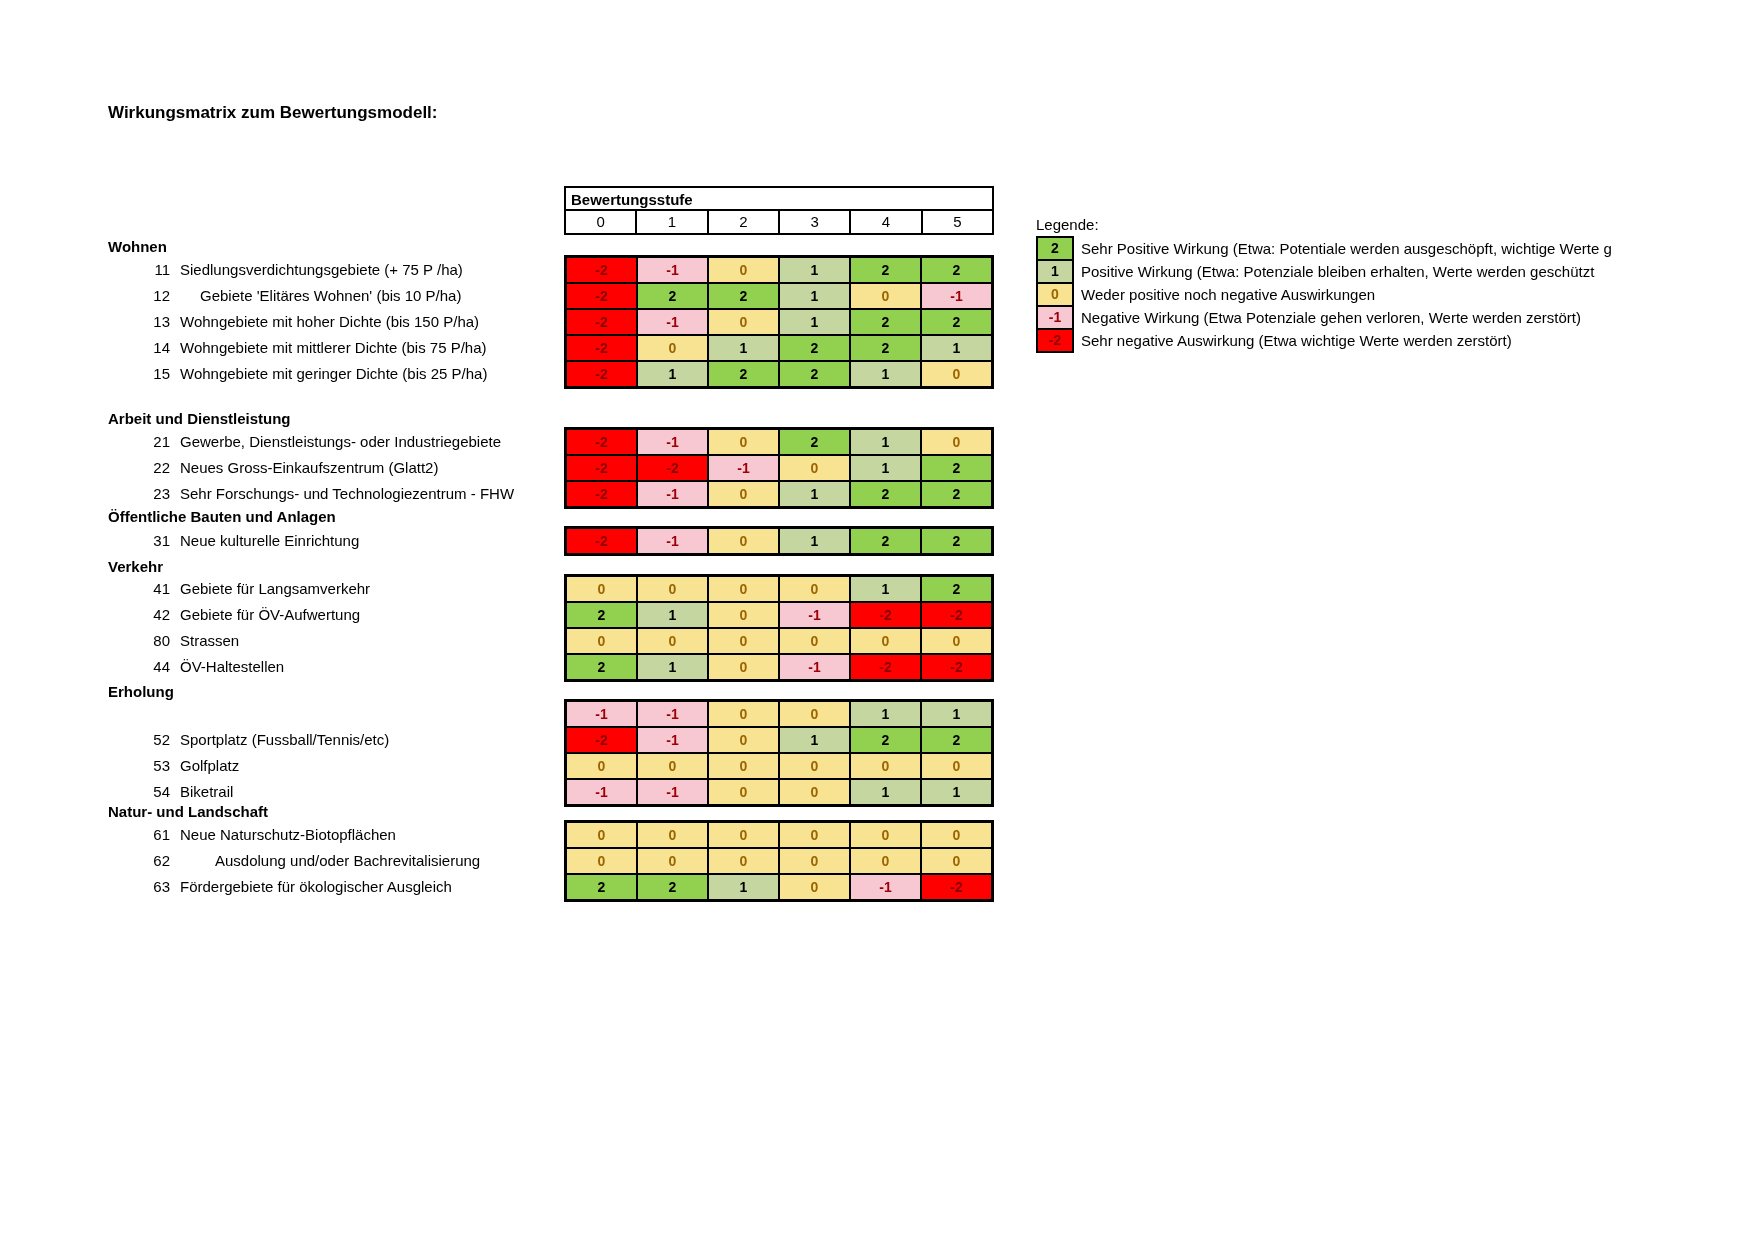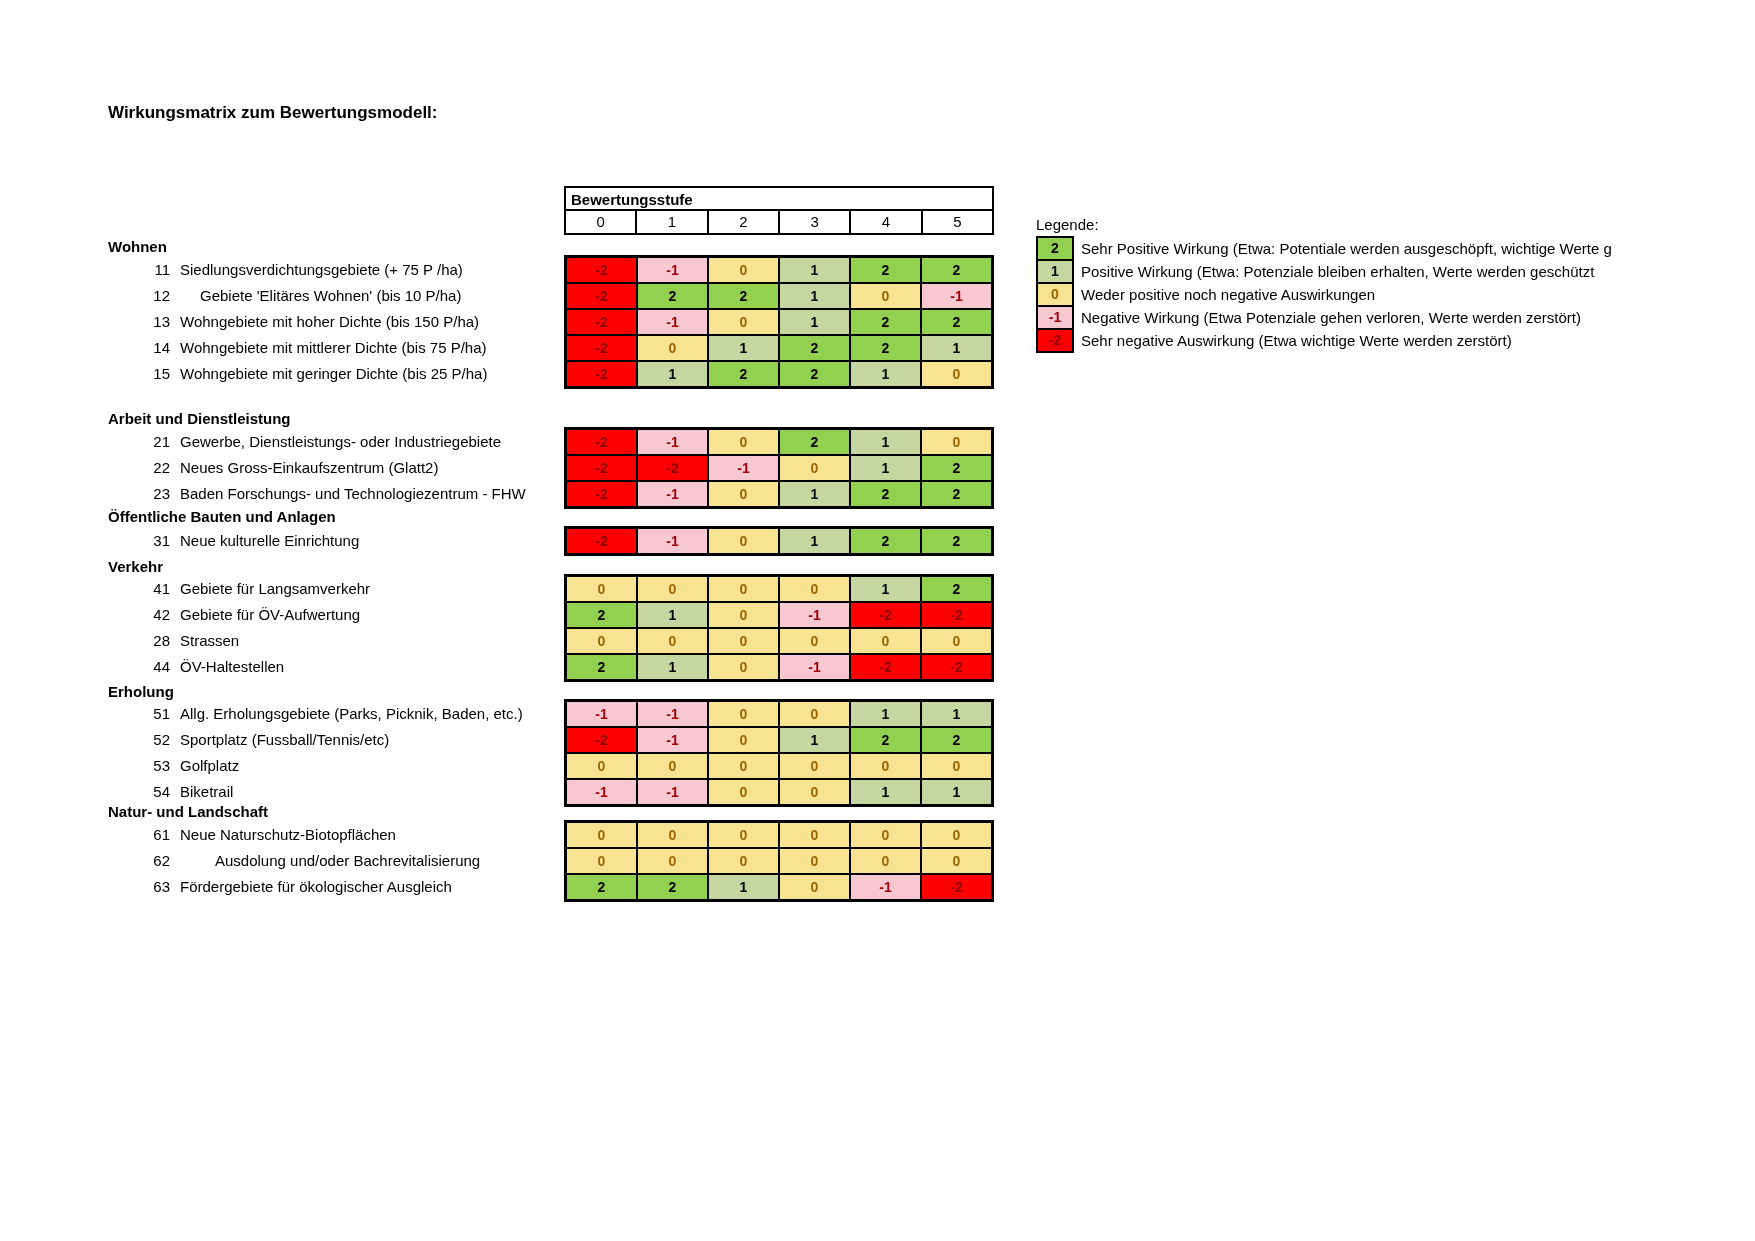--- a/index.html
+++ b/index.html
@@ -143,21 +143,21 @@
     <div class="label-row" style="top: 430px;">
       <div class="row-id">21</div>
       <div class="row-label">Gewerbe, Dienstleistungs- oder Industriegebiete</div>
     </div>
     <div class="label-row" style="top: 456px;">
       <div class="row-id">22</div>
       <div class="row-label">Neues Gross-Einkaufszentrum (Glatt2)</div>
     </div>
     <div class="label-row" style="top: 482px;">
       <div class="row-id">23</div>
-      <div class="row-label">Baden Forschungs- und Technologiezentrum - FHW</div>
+      <div class="row-label">Sehr Forschungs- und Technologiezentrum - FHW</div>
     </div>
     <div class="section-header" style="top: 506px;">Öffentliche Bauten und Anlagen</div>
     <div class="value-block" style="top: 526px;">
       <div class="cell" style="background: rgb(255, 0, 0); color: rgb(139, 0, 0);">-2</div>
       <div class="cell" style="background: rgb(248, 200, 210); color: rgb(156, 0, 6);">-1</div>
       <div class="cell" style="background: rgb(248, 227, 146); color: rgb(156, 101, 0);">0</div>
       <div class="cell" style="background: rgb(197, 214, 160); color: rgb(0, 0, 0);">1</div>
       <div class="cell" style="background: rgb(146, 208, 80); color: rgb(0, 0, 0);">2</div>
       <div class="cell" style="background: rgb(146, 208, 80); color: rgb(0, 0, 0);">2</div>
     </div>
@@ -194,21 +194,21 @@
     </div>
     <div class="label-row" style="top: 577px;">
       <div class="row-id">41</div>
       <div class="row-label">Gebiete für Langsamverkehr</div>
     </div>
     <div class="label-row" style="top: 603px;">
       <div class="row-id">42</div>
       <div class="row-label">Gebiete für ÖV-Aufwertung</div>
     </div>
     <div class="label-row" style="top: 629px;">
-      <div class="row-id">28</div>
+      <div class="row-id">80</div>
       <div class="row-label">Strassen</div>
     </div>
     <div class="label-row" style="top: 655px;">
       <div class="row-id">44</div>
       <div class="row-label">ÖV-Haltestellen</div>
     </div>
     <div class="section-header" style="top: 681px;">Erholung</div>
     <div class="value-block" style="top: 699px;">
       <div class="cell" style="background: rgb(248, 200, 210); color: rgb(156, 0, 6);">-1</div>
       <div class="cell" style="background: rgb(248, 200, 210); color: rgb(156, 0, 6);">-1</div>
@@ -228,24 +228,20 @@
       <div class="cell" style="background: rgb(248, 227, 146); color: rgb(156, 101, 0);">0</div>
       <div class="cell" style="background: rgb(248, 227, 146); color: rgb(156, 101, 0);">0</div>
       <div class="cell" style="background: rgb(248, 227, 146); color: rgb(156, 101, 0);">0</div>
       <div class="cell" style="background: rgb(248, 200, 210); color: rgb(156, 0, 6);">-1</div>
       <div class="cell" style="background: rgb(248, 200, 210); color: rgb(156, 0, 6);">-1</div>
       <div class="cell" style="background: rgb(248, 227, 146); color: rgb(156, 101, 0);">0</div>
       <div class="cell" style="background: rgb(248, 227, 146); color: rgb(156, 101, 0);">0</div>
       <div class="cell" style="background: rgb(197, 214, 160); color: rgb(0, 0, 0);">1</div>
       <div class="cell" style="background: rgb(197, 214, 160); color: rgb(0, 0, 0);">1</div>
     </div>
-    <div class="label-row" style="top: 702px;">
-      <div class="row-id">51</div>
-      <div class="row-label">Allg. Erholungsgebiete (Parks, Picknik, Baden, etc.)</div>
-    </div>
     <div class="label-row" style="top: 728px;">
       <div class="row-id">52</div>
       <div class="row-label">Sportplatz (Fussball/Tennis/etc)</div>
     </div>
     <div class="label-row" style="top: 754px;">
       <div class="row-id">53</div>
       <div class="row-label">Golfplatz</div>
     </div>
     <div class="label-row" style="top: 780px;">
       <div class="row-id">54</div>

